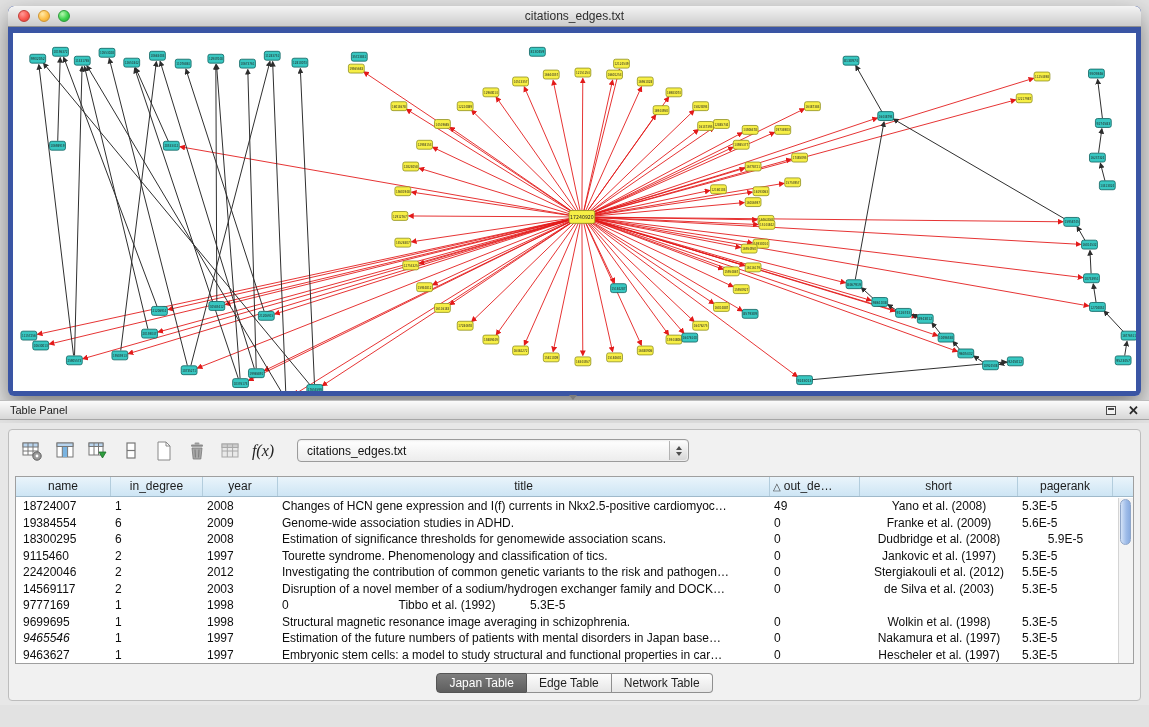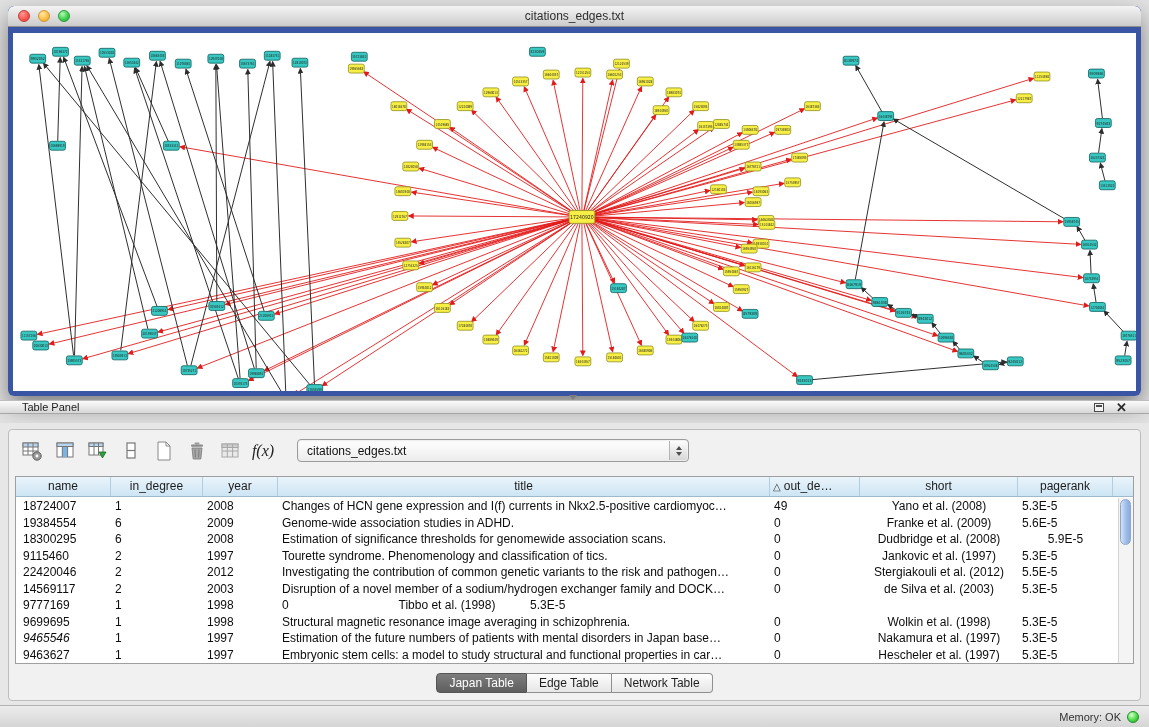--- a/index.html
+++ b/index.html
@@ -19,23 +19,23 @@
   .light.green { background:radial-gradient(circle at 35% 30%, #b6f7b0, #3ed24e 55%, #23a637); border:1px solid #2b9a3a; }
   .canvas-frame { position:absolute; top:22px; left:0; right:0; bottom:0; border:5px solid #3a55a4; background:#fff; }
   .canvas-frame svg { width:100%; height:100%; display:block; }
   .net-node text { font-family:"DejaVu Sans", sans-serif; fill:#222; }
 
   
   .splitter-handle { position:absolute; left:569px; top:395px; width:0; height:0;
     border-left:4px solid transparent; border-right:4px solid transparent; border-top:5px solid #7c7c7c; }
 
   
-  .panel-header { position:absolute; top:400px; left:0; width:1149px; height:14px;
+  .panel-header { position:absolute; top:400px; left:0; width:1149px; height:20px;
     background:linear-gradient(#fbfbfb,#d7d7d7); border-top:1px solid #bcbcbc; border-bottom:1px solid #a6a6a6;
-    display:flex; align-items:center; padding:0 22px; font-size:11px; color:#222; }
+    display:flex; align-items:center; padding:0 10px; font-size:11px; color:#222; }
   .ph-icons { margin-left:auto; display:flex; align-items:center; gap:12px; }
   .float-ic { width:10px; height:9px; border:1px solid #4a4a4a; position:relative; display:inline-block; background:#f3f3f3; }
   .float-ic::after { content:""; position:absolute; left:1px; top:1px; right:1px; height:2px; background:#4a4a4a; }
   .close-ic { font-size:13px; font-weight:bold; color:#2a2a2a; line-height:1; cursor:default; }
 
   
   .panel-body { position:absolute; top:423px; left:0; width:1149px; height:282px; background:#e7e7e7; }
   .content-frame { position:absolute; left:8px; right:8px; top:6px; bottom:4px;
     background:#f1f1f1; border:1px solid #bdbdbd; border-radius:4px; }
 
@@ -806,21 +806,21 @@
               <div class="td" style="width: 492px; text-align: left;">Disruption of a novel member of a sodium/hydrogen exchanger family and DOCK…</div>
               <div class="td" style="width: 90px; text-align: left;">0</div>
               <div class="td" style="width: 158px; text-align: center;">de Silva et al. (2003)</div>
               <div class="td" style="width: 95px; text-align: left;">5.3E-5</div>
             </div>
             <div class="tr">
               <div class="td" style="width: 95px; text-align: left; padding-left: 7px;">9777169</div>
               <div class="td" style="width: 92px; text-align: left;">1</div>
               <div class="td" style="width: 75px; text-align: left;">1998</div>
               <div class="td" style="width: 90px; text-align: left;">0</div>
-              <div class="td" style="width: 158px; text-align: center;">Tibbo et al. (1998)</div>
+              <div class="td" style="width: 158px; text-align: center;">Tibbo et al. (1992)</div>
               <div class="td" style="width: 95px; text-align: left;">5.3E-5</div>
             </div>
             <div class="tr">
               <div class="td" style="width: 95px; text-align: left; padding-left: 7px;">9699695</div>
               <div class="td" style="width: 92px; text-align: left;">1</div>
               <div class="td" style="width: 75px; text-align: left;">1998</div>
               <div class="td" style="width: 492px; text-align: left;">Structural magnetic resonance image averaging in schizophrenia.</div>
               <div class="td" style="width: 90px; text-align: left;">0</div>
               <div class="td" style="width: 158px; text-align: center;">Wolkin et al. (1998)</div>
               <div class="td" style="width: 95px; text-align: left;">5.3E-5</div>
@@ -850,18 +850,14 @@
       </div>
 
       <div class="tabs">
           <span class="tab selected">Japan Table</span>
           <span class="tab">Edge Table</span>
           <span class="tab">Network Table</span>
         </div>
     </div>
   </div>
 
-  <div class="statusbar">
-    <span>Memory: OK</span>
-    <span class="orb"></span>
-  </div>
 
 </div>
 
 </body></html>

